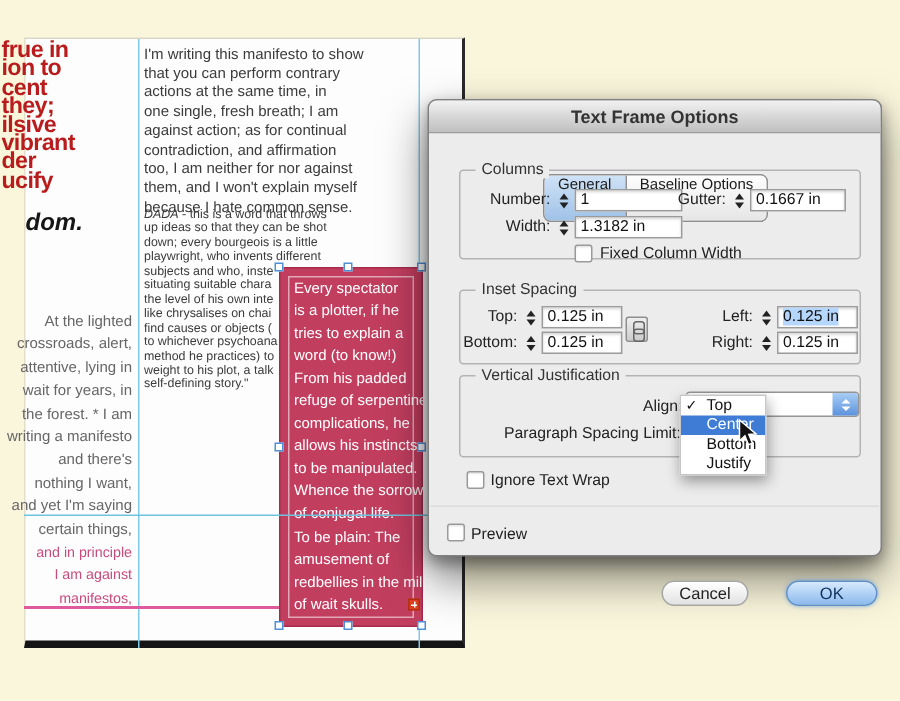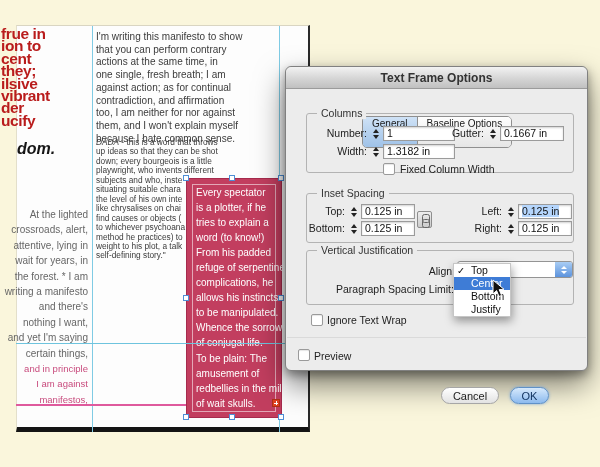--- a/index.html
+++ b/index.html
@@ -109,21 +109,21 @@
   .menu-row.hi { background:#3e7cd6; color:#fff; }
 
   .cursor { position:absolute; left:206px; top:212px; z-index:21; }
 
   .divider { position:absolute; left:1px; right:1px; top:270px; height:1px; background:#dadada; }
 
   .btn { position:absolute; top:280px; height:17px; border-radius:9px; font-size:11px;
          text-align:center; line-height:16px; color:#222;margin-top:40px; }
   .btn-cancel { left:155px; width:58px; background:linear-gradient(#fff,#e2e2e2);
                 border:1px solid #a6a6a6; }
-  .btn-ok { left:224px; width:39px; background:linear-gradient(#d6e9fc,#8cbaee);
+  .btn-ok { left:238px; width:61px; background:linear-gradient(#d6e9fc,#8cbaee);
             border:1px solid #5f91c8; box-shadow:0 0 3px rgba(110,160,220,.9); color:#10325e; }
 </style>
 </head>
 <body>
 
 <div id="canvas">
 
   <div class="page"></div>
 
   <div class="guide-v" style="left:92px"></div>

